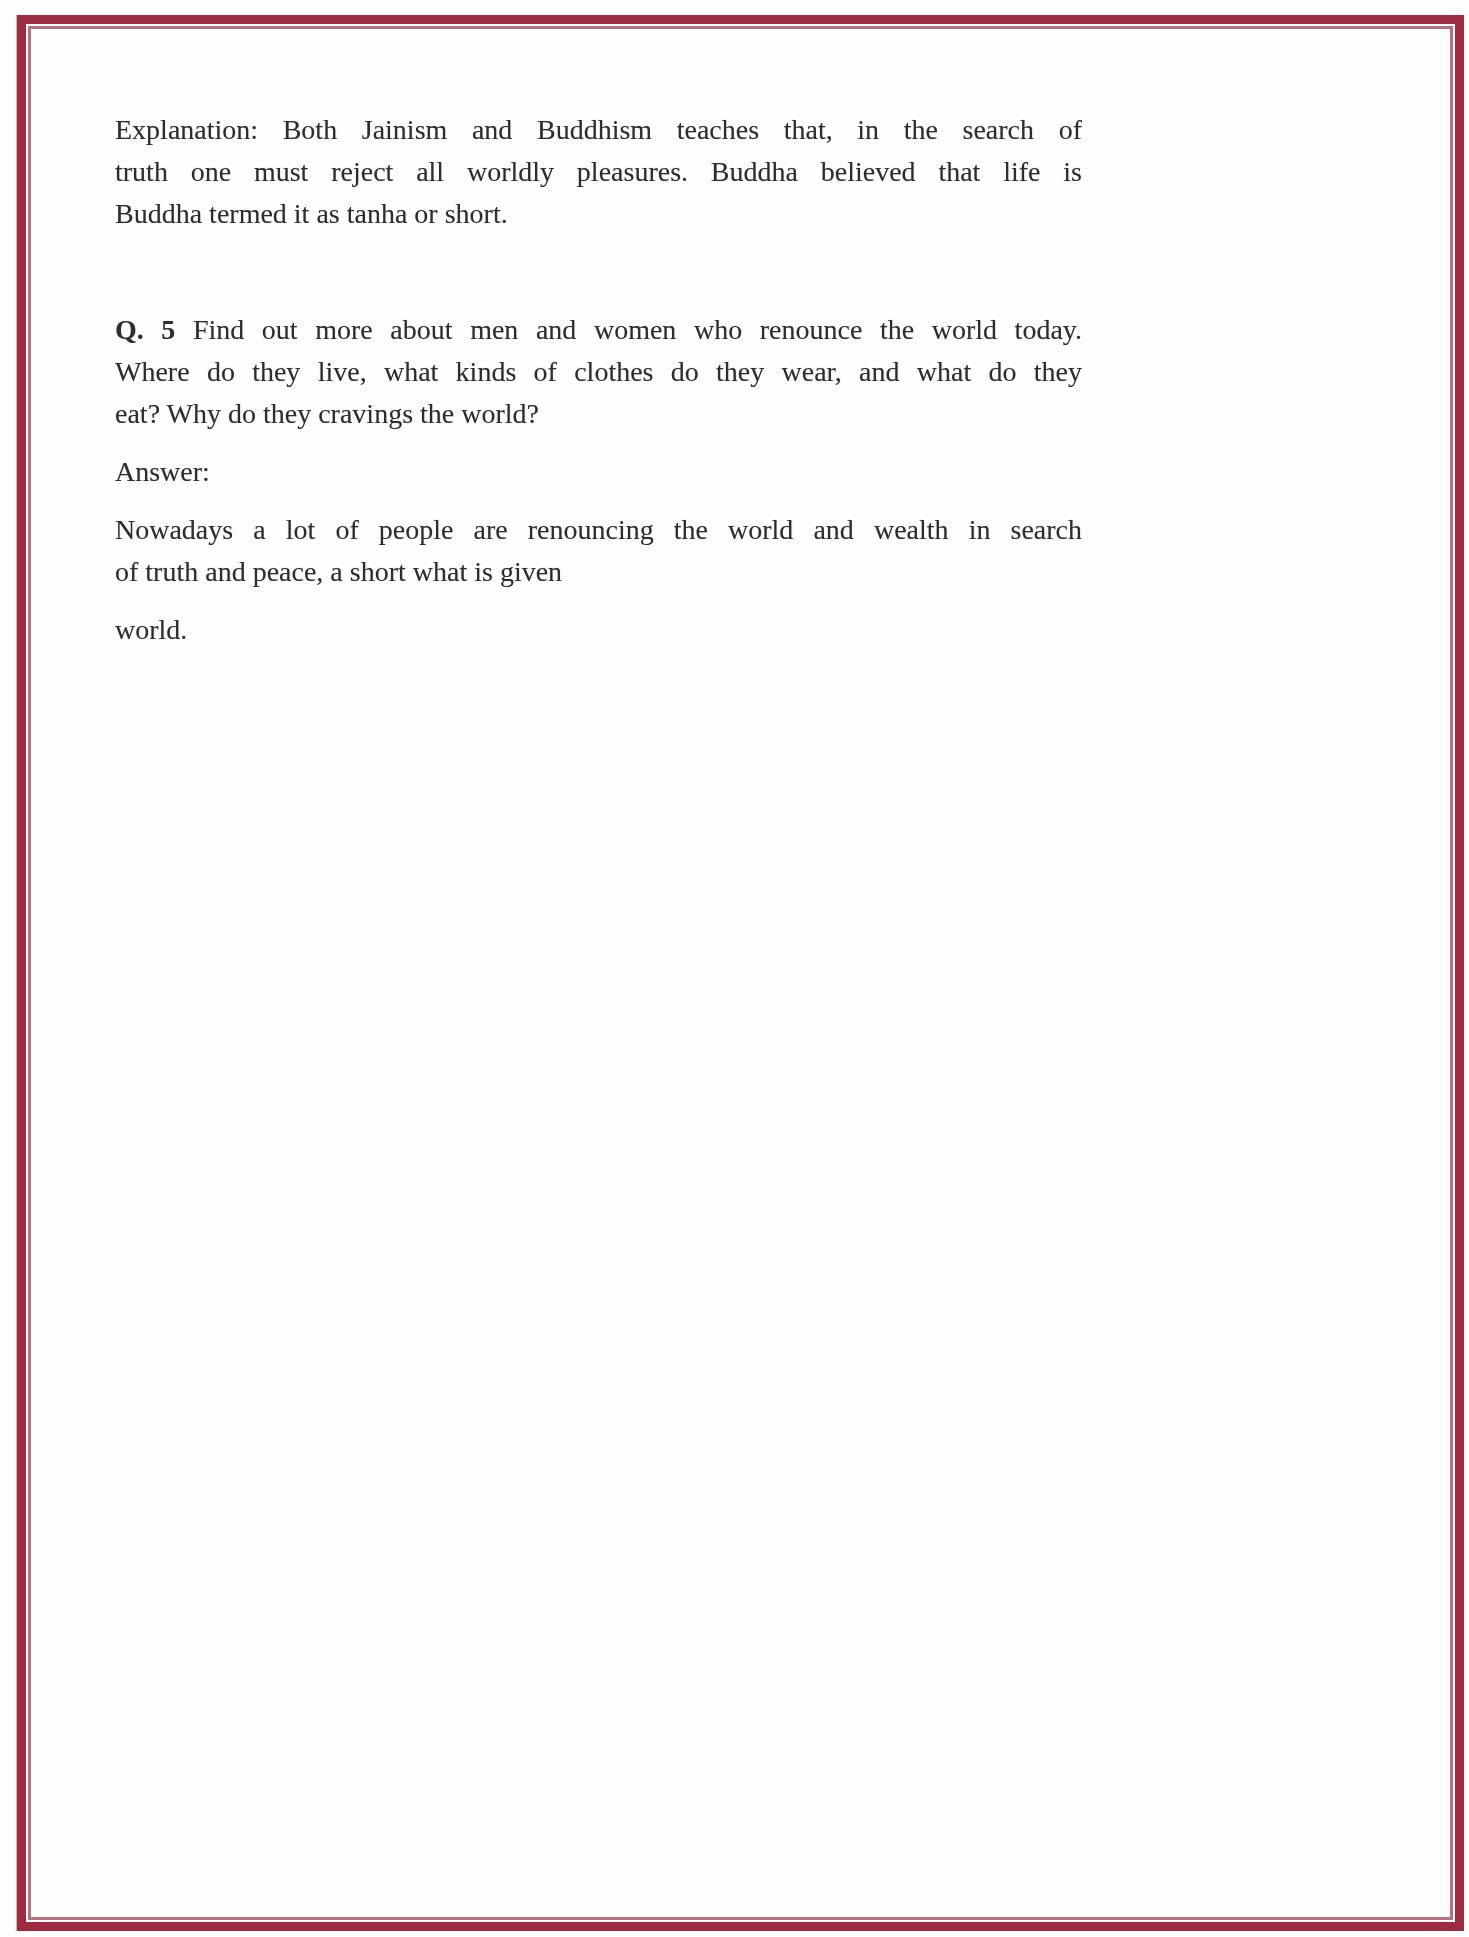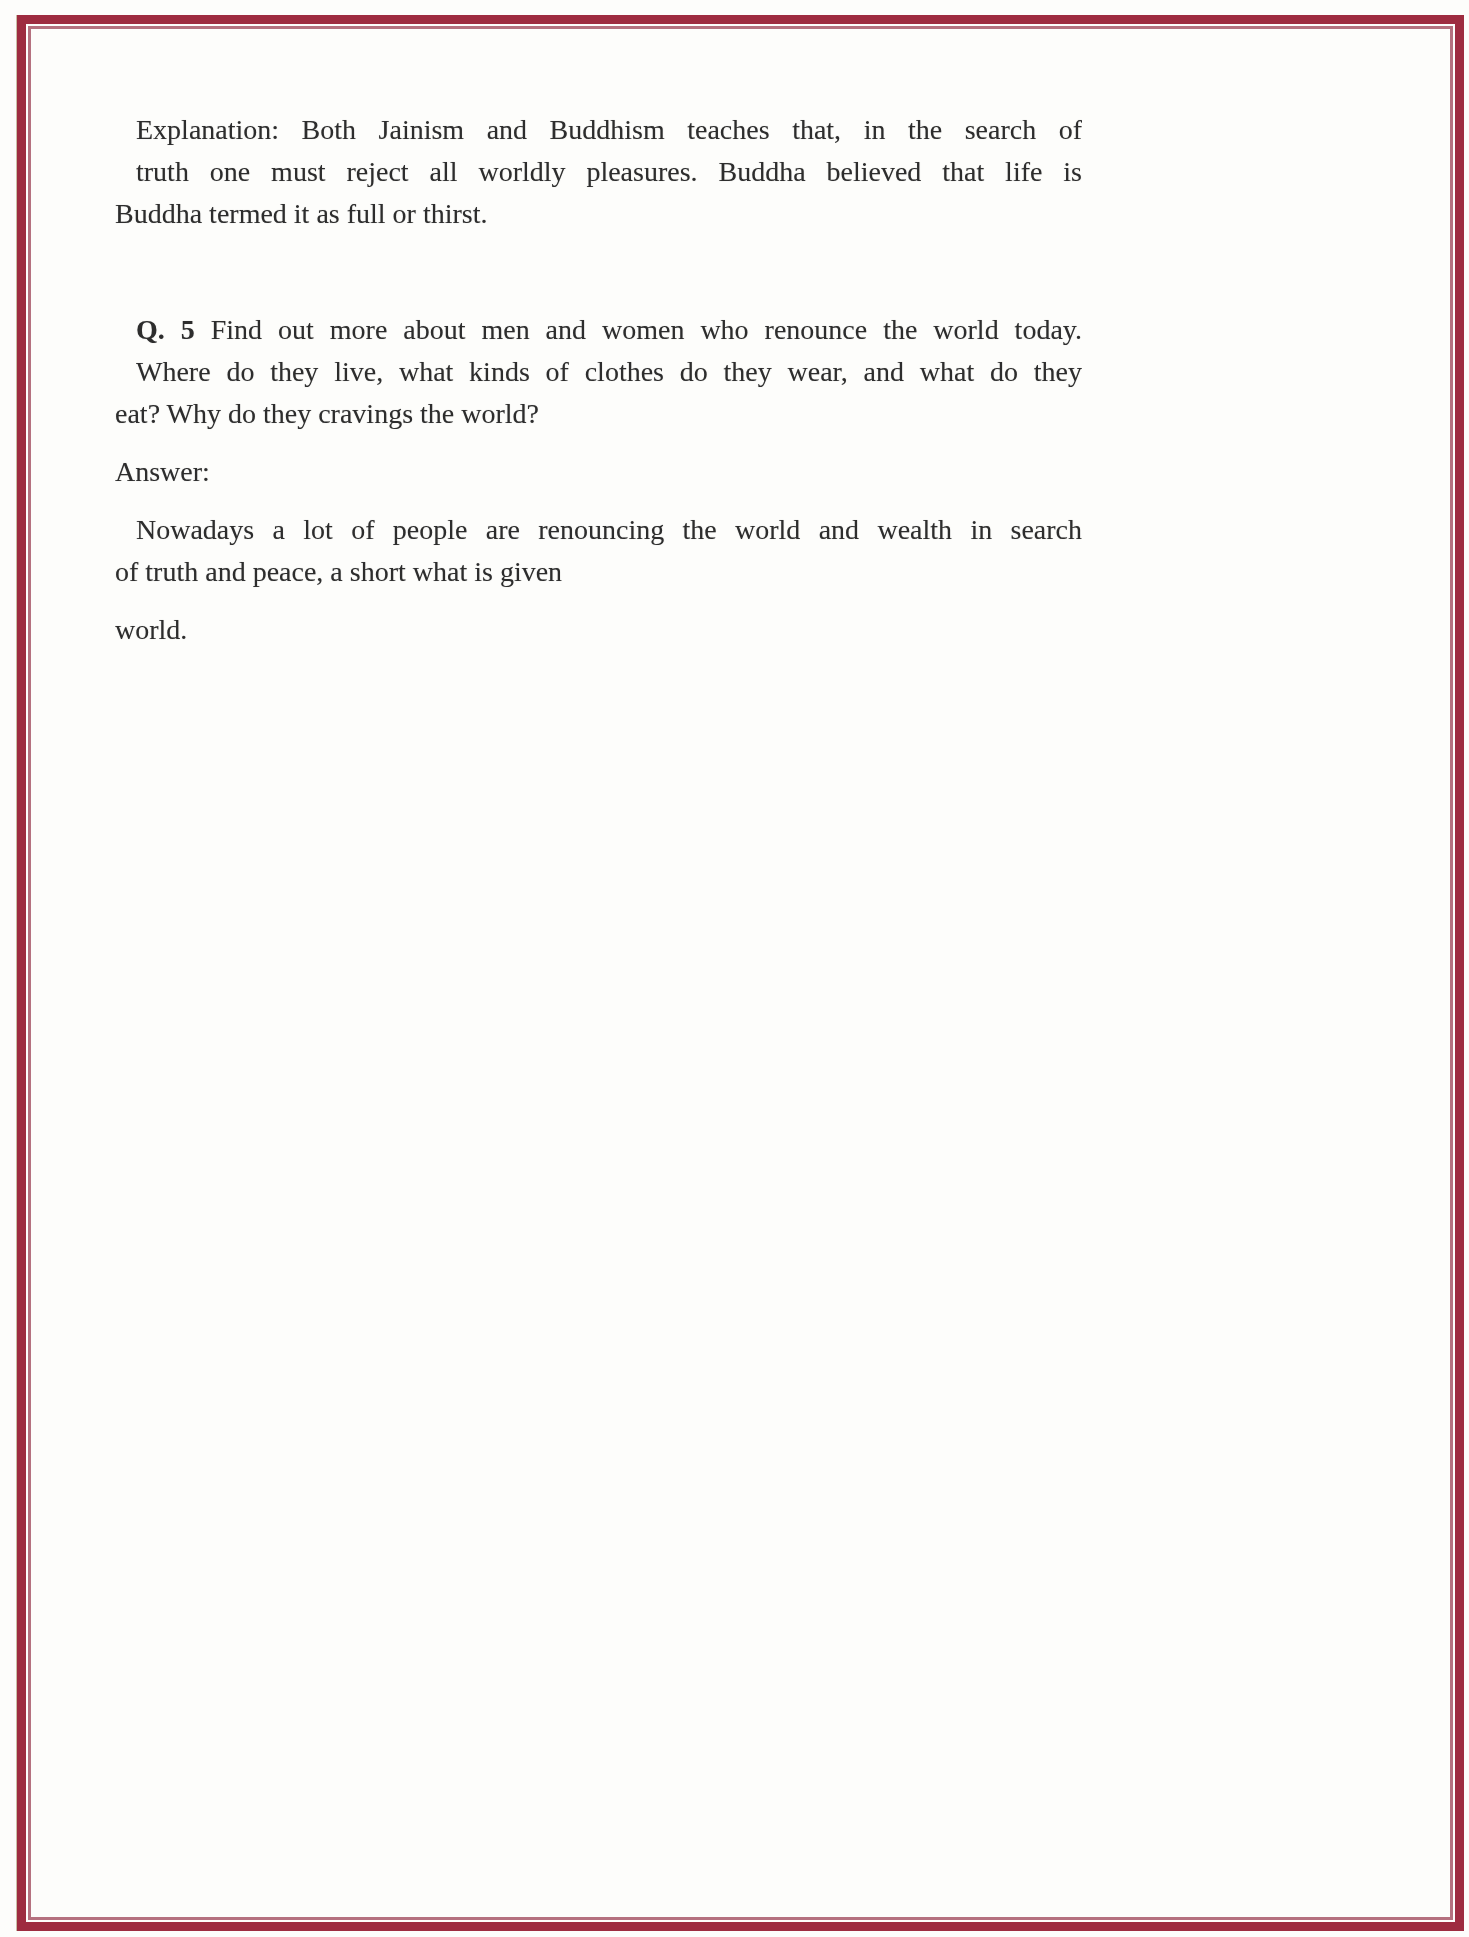--- a/index.html
+++ b/index.html
@@ -41,36 +41,35 @@
   .blk:first-child { margin-top: 0; }
   .blk-question { margin-top: 74px; }
   .line {
     min-height: 42px;
     overflow: hidden;
     text-align: left;
   }
   .line-justify {
     text-align: justify;
     text-align-last: justify;
-    margin-left: 21px;
   }
   .bold-prefix { font-weight: bold; }
 </style>
 </head>
 <body>
 
 <div class="page" style="--bg: #fdfdfb; --text: #2d2d2d; --border-outer: #9e2c40; --border-inner: #b5717f;">
   <div class="frame-outer">
     <div class="frame-inner">
       <div class="content">
         <div class="text-col" id="blocks">
             <div class="blk blk-body">
               <div class="line line-justify">Explanation: Both Jainism and Buddhism teaches that, in the search of</div>
               <div class="line line-justify">truth one must reject all worldly pleasures. Buddha believed that life is</div>
-              <div class="line">Buddha termed it as full or thirst.</div>
+              <div class="line">Buddha termed it as tanha or short.</div>
             </div>
             <div class="blk blk-question">
               <div class="line line-justify"><span class="bold-prefix">Q. 5</span> Find out more about men and women who renounce the world today.</div>
               <div class="line line-justify">Where do they live, what kinds of clothes do they wear, and what do they</div>
               <div class="line">eat? Why do they cravings the world?</div>
             </div>
             <div class="blk blk-label">
               <div class="line">Answer:</div>
             </div>
             <div class="blk blk-body">

